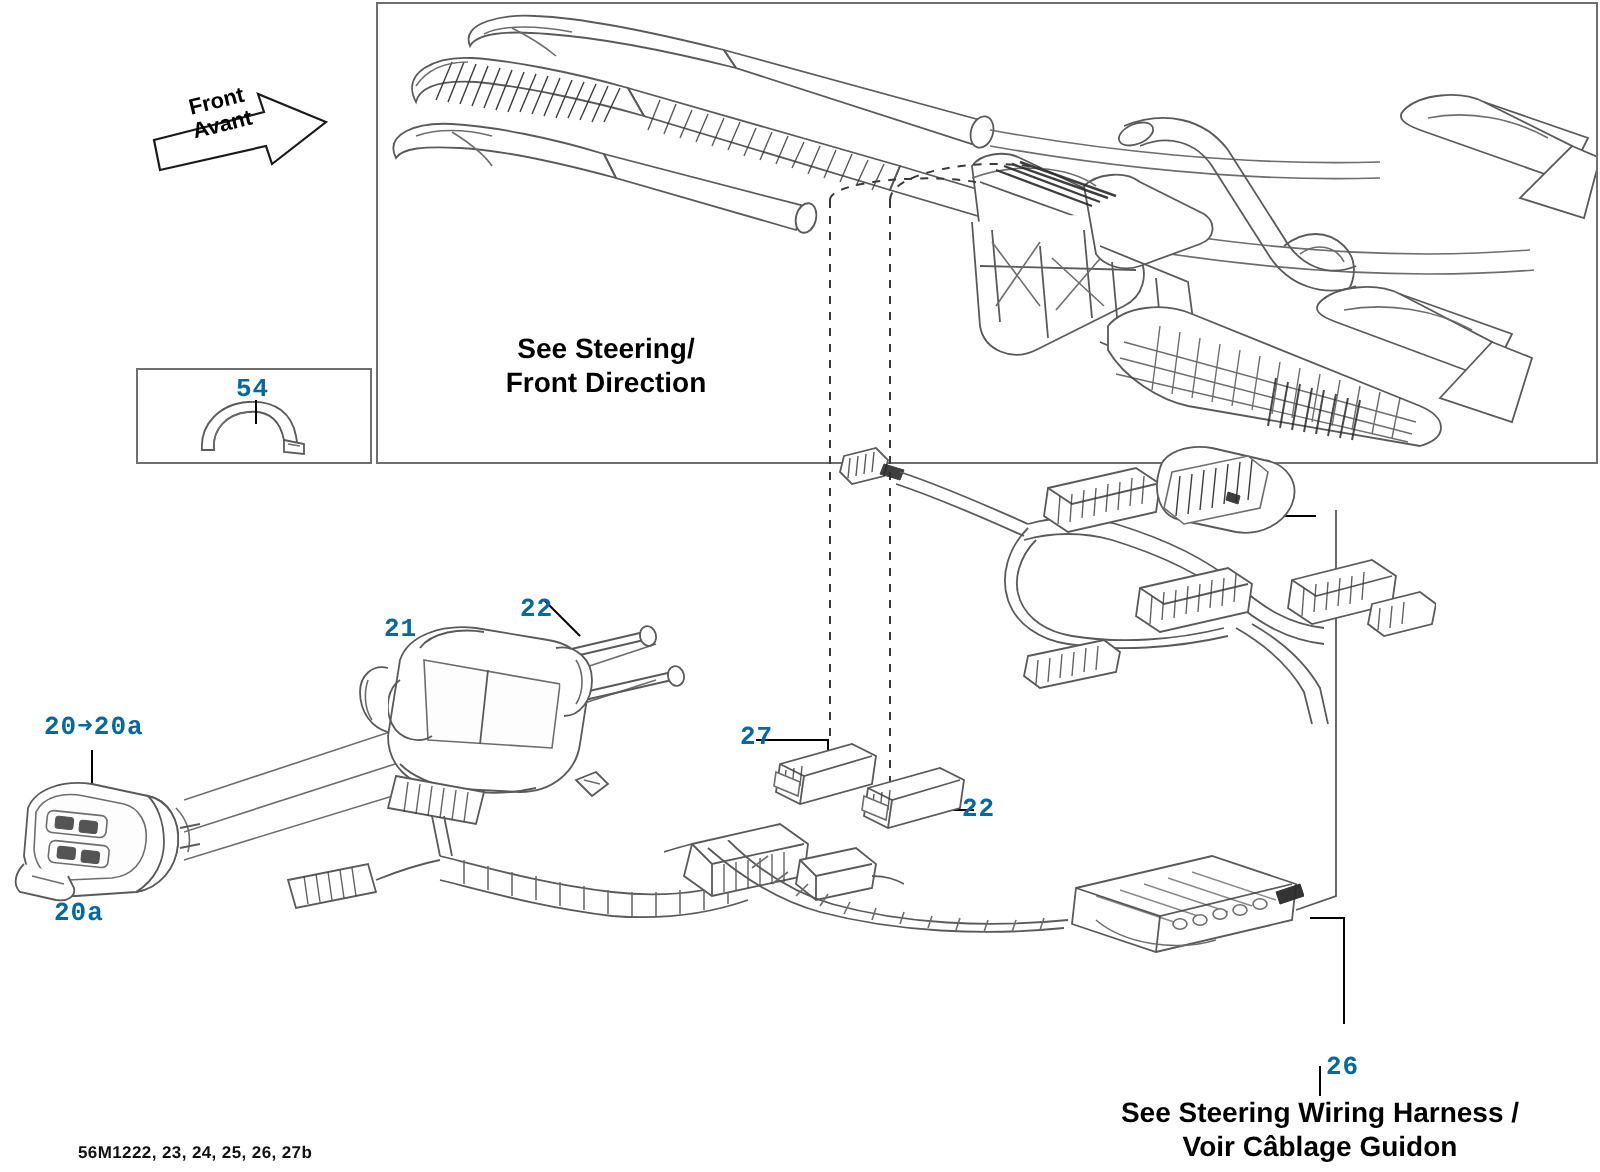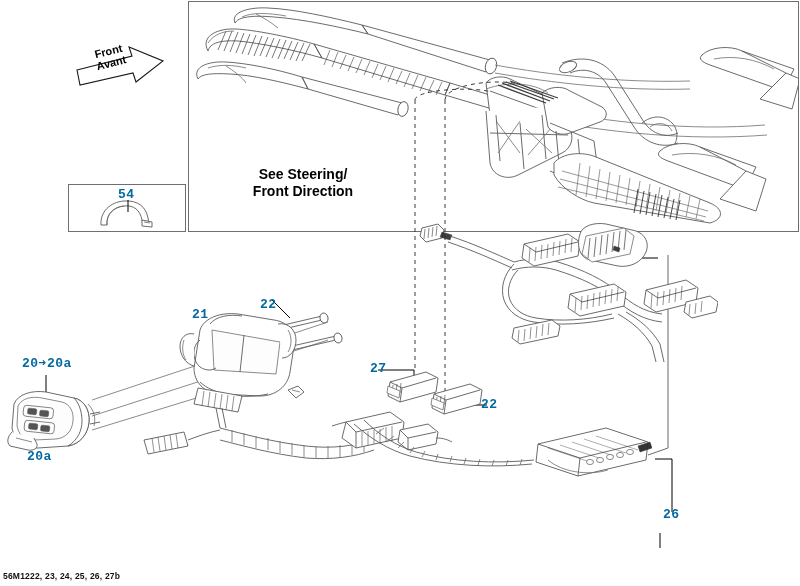--- a/index.html
+++ b/index.html
@@ -40,20 +40,21 @@
   }
   .note.center { text-align: center; }
   .note.left { text-align: left; }
   .footer-code {
     font-family: "Liberation Sans", sans-serif;
     font-size: 8.5px;
     font-weight: bold;
     color: #111111;
     letter-spacing: 0.2px;
     white-space: nowrap;
+    margin-left: 36px;
   }
   .front-txt {
     font-family: "Liberation Sans", sans-serif;
     font-size: 11px;
     font-weight: bold;
     color: #000000;
     line-height: 1.05;
     text-align: center;
   }
 
@@ -552,18 +553,22 @@
     <g class="lnf2">
       <ellipse cx="238" cy="42" rx="3.5" ry="2.6"></ellipse>
       <ellipse cx="248" cy="40" rx="3.5" ry="2.6"></ellipse>
       <ellipse cx="258" cy="37" rx="3.5" ry="2.6"></ellipse>
       <ellipse cx="268" cy="35" rx="3.5" ry="2.6"></ellipse>
       <ellipse cx="278" cy="32" rx="3.5" ry="2.6"></ellipse>
     </g>
     <path class="dark" d="M286,26 L298,22 L300,28 L288,32 Z" opacity="0.95"></path>
     <path class="ln2" d="M196,40 C210,52 236,56 256,50"></path>
   </svg>
-  <div class="abs callout" style="left:663px; top:508px;text-align:center;">26</div>
-
+  <div class="abs callout" style="left:663px; top:527px;text-align:center;">26</div>
+
+  <div class="abs note center" style="left:536px; top:548px; width:248px;">
+    <div>See Steering Wiring Harness /</div>
+    <div>Voir Câblage Guidon</div>
+  </div>
 
   <div class="abs footer-code" style="left:3px; top:571px;">56M1222, 23, 24, 25, 26, 27b</div>
 
 </div>
 
 </body></html>

